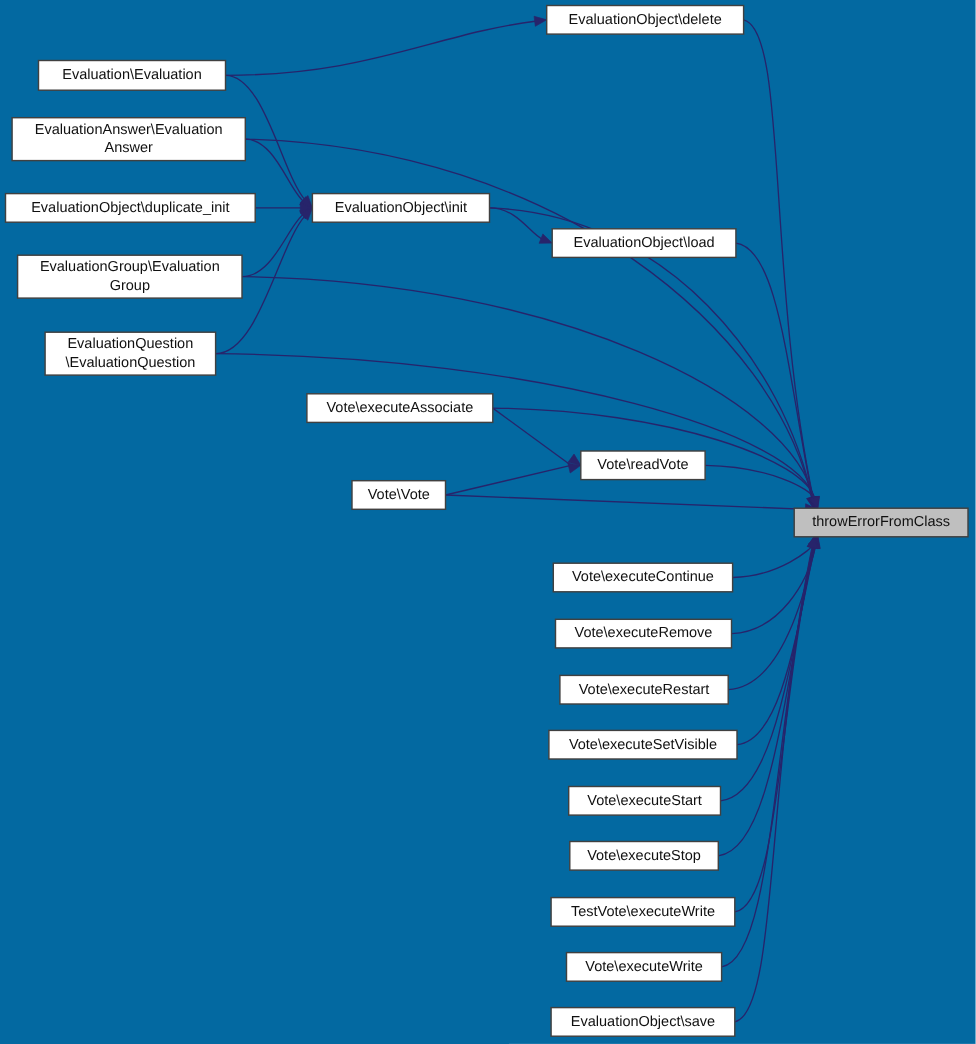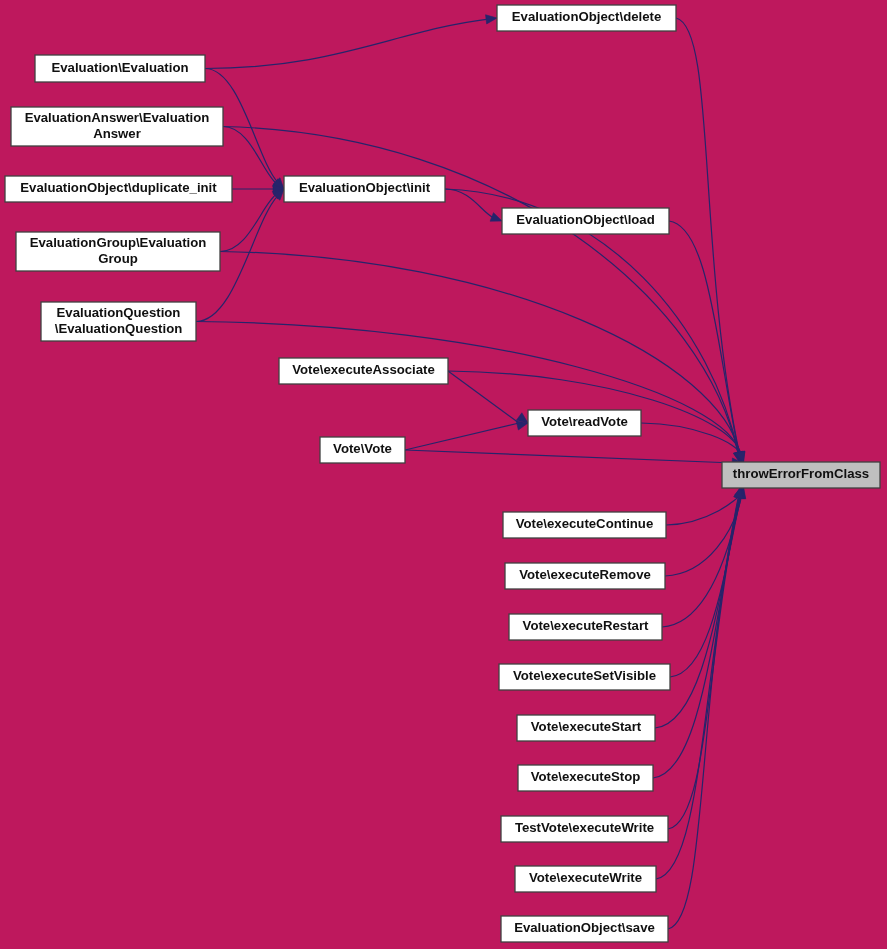--- a/index.html
+++ b/index.html
@@ -4,24 +4,23 @@
 <style>
   html, body {
     margin: 0;
     padding: 0;
     background: #ffffff;
   }
   #graph-root {
     position: relative;
     width: 887px;
     height: 949px;
-    background: #be185d;
+    background: #0369a1;
     font-family: "Liberation Sans", sans-serif;
     overflow: hidden;
-    font-weight: bold;
   }
   svg.graph-canvas {
     position: absolute;
     top: 0;
     left: 0;
     width: 887px;
     height: 949px;
   }
   .edge-path {
     fill: none;

